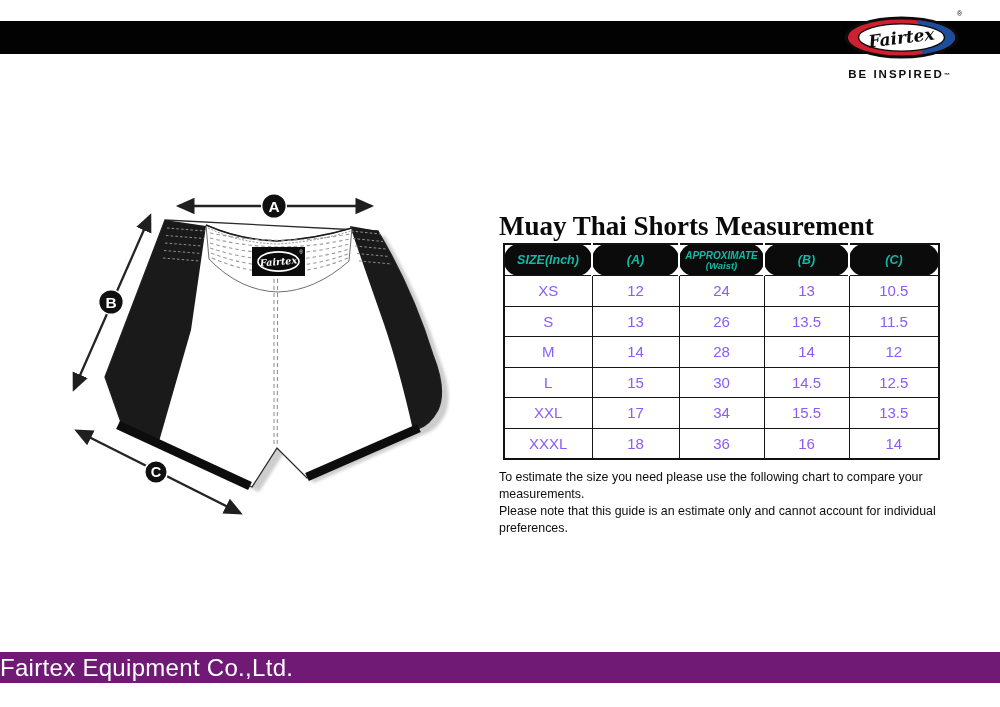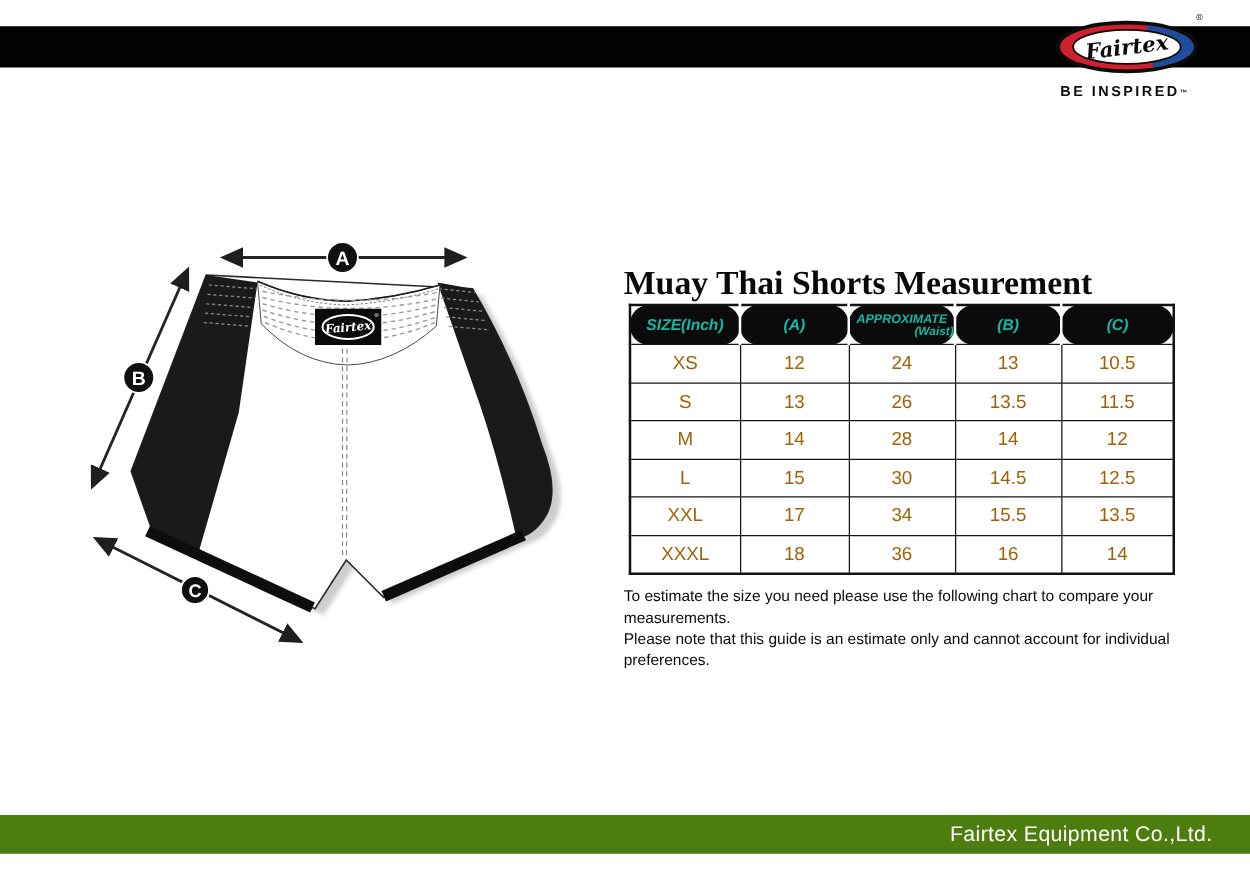--- a/index.html
+++ b/index.html
@@ -26,33 +26,33 @@
     position:absolute; left:503px; top:243px; width:435px;
     border-collapse:collapse; table-layout:fixed; border:2px solid #121212;
   }
   table.size-table th {
     background:#0b0b0b; color:#14b8a6; font-style:italic; font-weight:bold;
     font-size:12.5px; height:30px; padding:0; text-align:center;
     border-right:2px solid #ffffff;
     border-radius:15px;
   }
   table.size-table th:last-child { border-right:none; }
-  table.size-table th .sub { display:block; font-size:9.5px; margin-top:-1px;text-align:right; }
+  table.size-table th .sub { display:block; font-size:9.5px; margin-top:-1px; }
   table.size-table th.two-line { font-size:10px; line-height:11px; }
   table.size-table td {
     border:1.6px solid #141414; height:29.5px; text-align:center;
-    font-size:15px; color:#a16207; padding:0;margin-left:24px;
+    font-size:15px; color:#8b5cf6; padding:0;margin-left:24px;
   }
   .note {
     position:absolute; left:499px; top:469px; width:452px;
     font-size:12.4px; line-height:17px; color:#0d0d0d;
   }
   .bottombar {
-    position:absolute; left:0; top:652px; width:1000px; height:31px; background:#4d7c0f;
-    color:#ffffff; font-size:17px; line-height:31px; text-align:right;
+    position:absolute; left:0; top:652px; width:1000px; height:31px; background:#701a75;
+    color:#ffffff; font-size:24px; line-height:31px; 
     box-sizing:border-box; padding-right:30px; letter-spacing:.3px;
   }
 </style>
 </head>
 <body>
 
 <div class="topbar"></div>
 
 <div class="logo-wrap">
   <svg width="130" height="85" viewBox="0 0 130 85">

